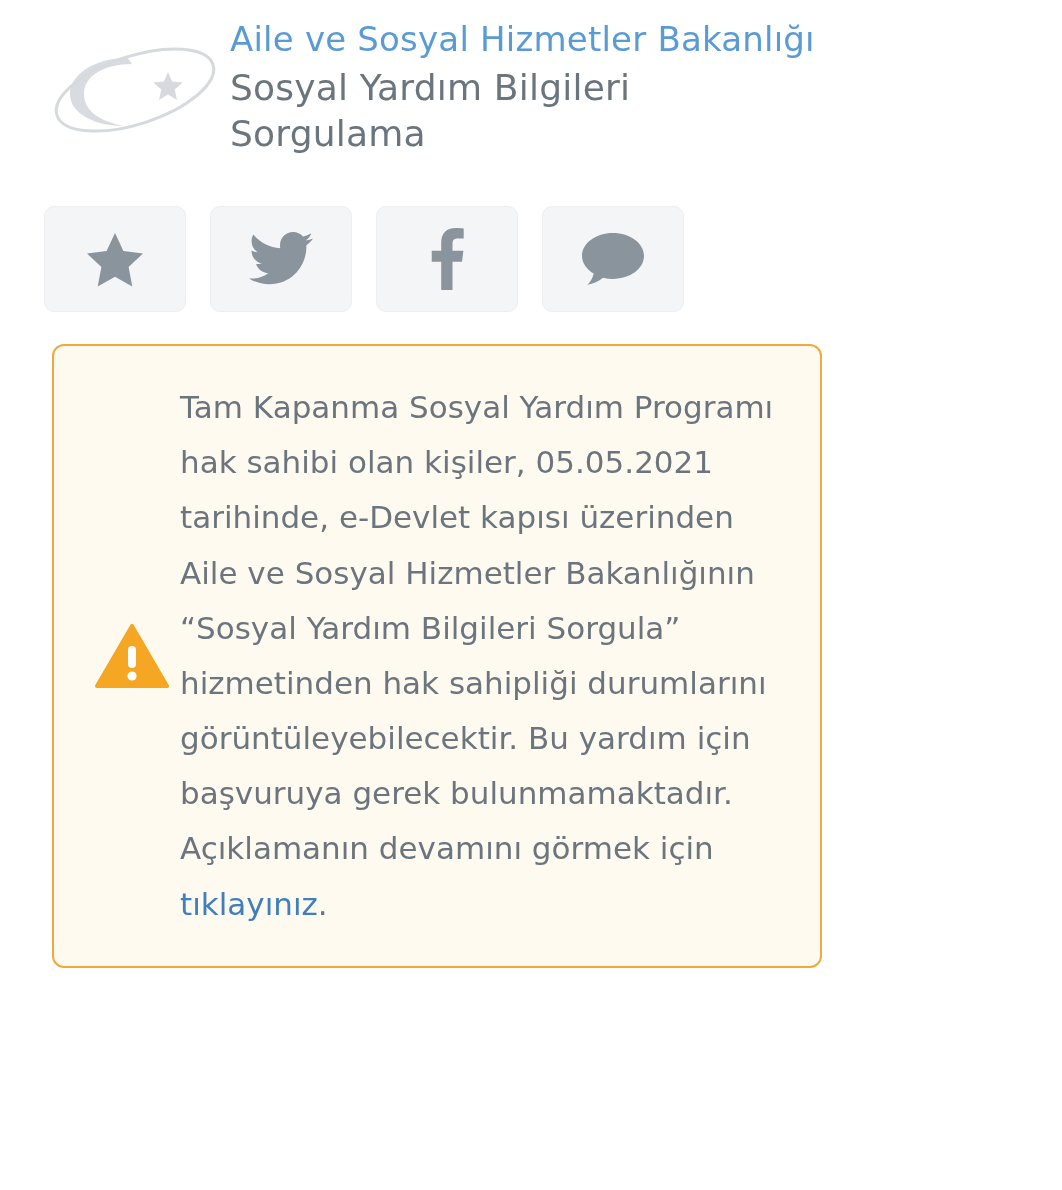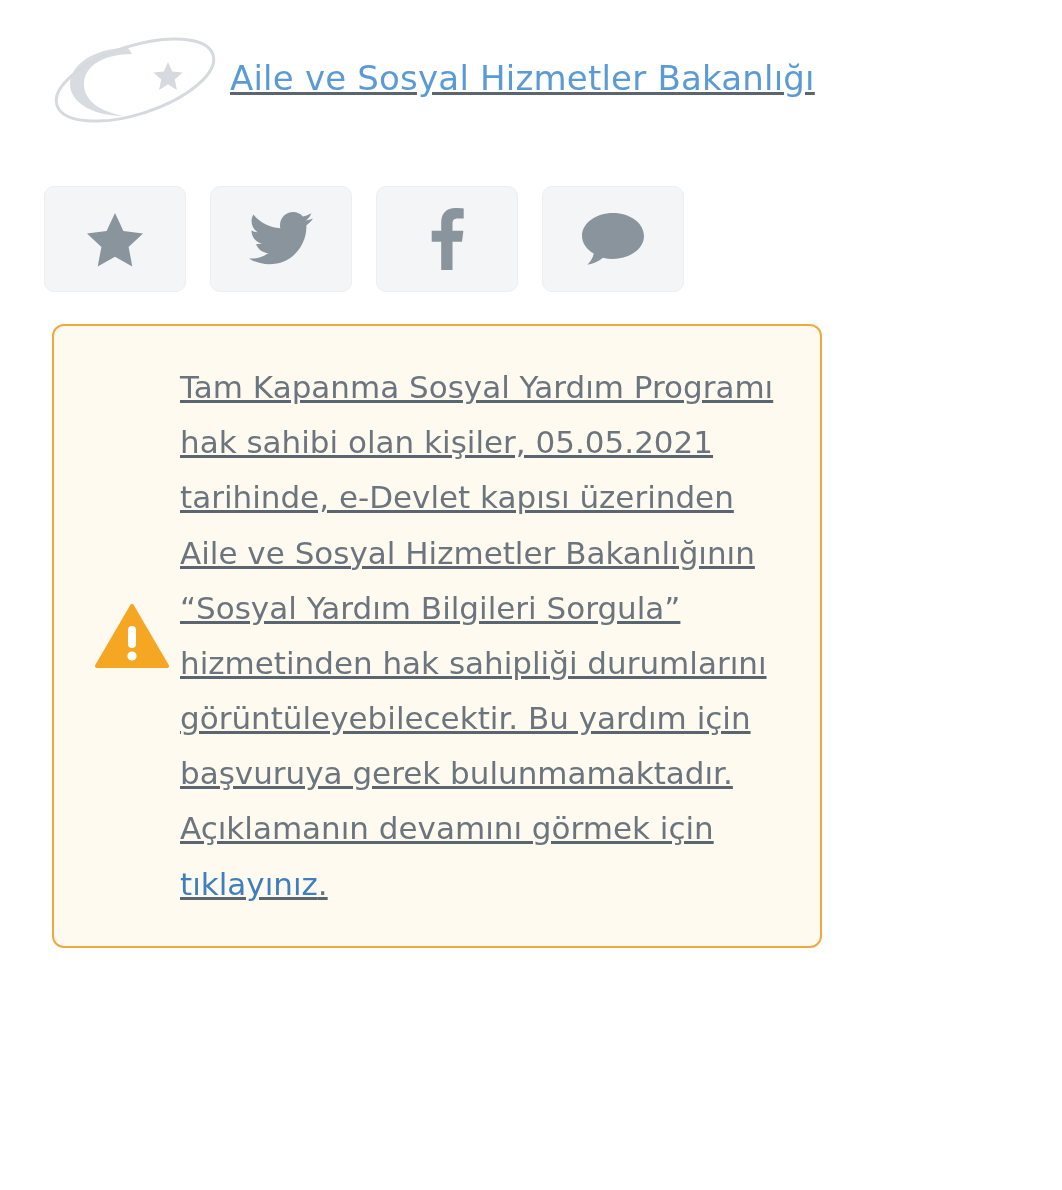--- a/index.html
+++ b/index.html
@@ -13,21 +13,20 @@
     font-family: "DejaVu Sans", "Liberation Sans", sans-serif;
     color: #5a6570;
     overflow: hidden;
   }
 
   .page {
     position: relative;
     width: 862px;
     height: 1190px;
     background: #ffffff;
-    text-decoration: underline;
   }
 
   
   .header {
     display: flex;
     align-items: center;
     padding: 18px 0 18px 0;
     margin: 0 40px;
   }
   .logo {
@@ -139,20 +138,21 @@
           <path d="M88 30 C52 30 30 48 30 66 C30 84 52 98 84 98 C62 94 44 84 44 66 C44 48 64 36 92 36 Z" opacity="0.95"></path>
         </g>
         <g fill="#ffffff">
           <path d="M62 44 C42 44 32 54 32 66 C32 79 46 88 64 88 C50 84 42 76 42 66 C42 55 52 48 66 47 Z" opacity="0"></path>
         </g>
         <path d="M128 44 l4.2 9.6 10.4 1 -7.9 7 2.3 10.3 -9 -5.4 -9 5.4 2.3 -10.3 -7.9 -7 10.4 -1 z" fill="#d6d9dd"></path>
       </svg>
     </div>
     <div class="titles">
       <div class="agency-name">Aile ve Sosyal Hizmetler Bakanlığı</div>
+      <div class="service-name">Sosyal Yardım Bilgileri Sorgulama</div>
     </div>
   </div>
 
   <div class="actions">
 
     <div class="action-btn">
       <span>
         <svg width="58" height="56" viewBox="0 0 58 56" aria-hidden="true">
           <path class="action-icon-color" d="M29 2 l8.4 17.9 19.6 2.6 -14.4 13.4 3.7 19.5 -17.3 -9.6 -17.3 9.6 3.7 -19.5 -14.4 -13.4 19.6 -2.6 z"></path>
         </svg>

